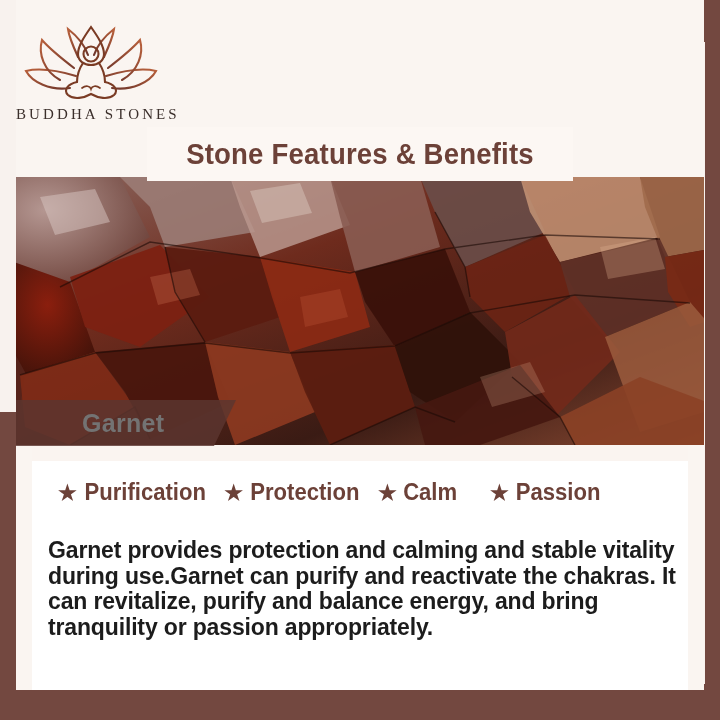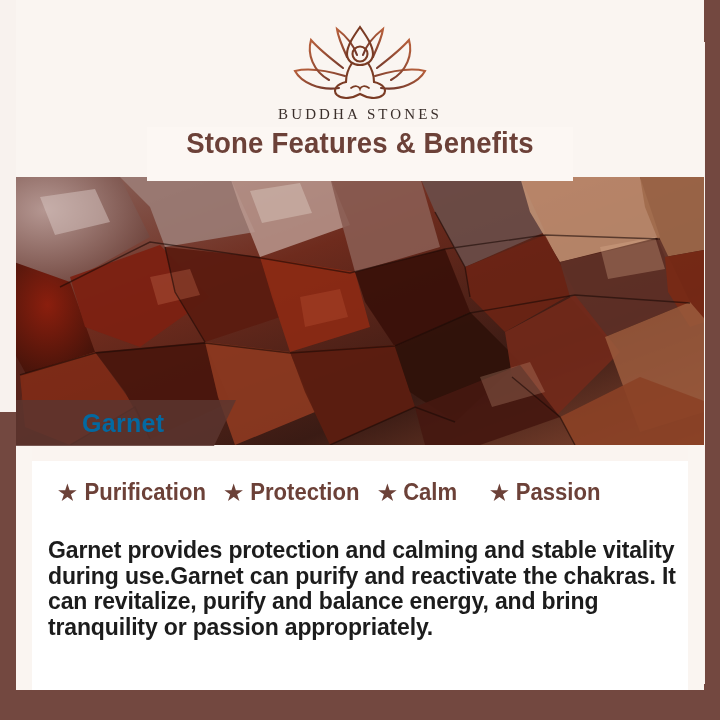--- a/index.html
+++ b/index.html
@@ -37,35 +37,35 @@
 
   
   .page{
     position:absolute;left:16px;top:0;width:688px;height:690px;
     background:#faf5f1;overflow:hidden;
   }
 
   
   .logo-wrap{
     position:absolute;left:0;top:24px;width:688px;
-    display:flex;flex-direction:column;align-items:center;
+    display:flex;flex-direction:column;align-items:flex-start;
   }
   .logo-mark{width:150px;height:76px;display:block;}
   .brandname{
     margin-top:6px;
     font-family:"Liberation Serif", serif;
     font-size:15px;letter-spacing:3.1px;color:#3b2f2b;
     font-weight:400;white-space:nowrap;
   }
 
   
   .title-plaque{
     position:absolute;left:131px;top:127px;width:426px;height:54px;
     background:#fcf7f3;
-    display:flex;justify-content:center;
+    display:flex;align-items:center;justify-content:center;
     z-index:4;
   }
   .title-text{
     font-family:"Liberation Sans Narrow","Liberation Sans",sans-serif;
     font-weight:bold;font-size:29px;color:#6c4138;
     letter-spacing:.2px;white-space:nowrap;
     transform:scaleX(.95);
   }
 
   
@@ -80,21 +80,21 @@
   .namebar{
     position:absolute;left:-16px;top:400px;width:236px;height:46px;
     background:rgba(92,54,47,.82);
     clip-path:polygon(0 0, 236px 0, 214px 46px, 0 46px);
     display:flex;align-items:center;
     z-index:3;
   }
   .namebar-text{
     margin-left:82px;
     font-family:"Liberation Sans",sans-serif;
-    font-weight:bold;font-size:25px;color:#0369a1;letter-spacing:.3px;
+    font-weight:bold;font-size:25px;color:#737373;letter-spacing:.3px;
   }
 
   
   .panel{
     position:absolute;left:16px;top:445px;width:656px;height:245px;
     background:#ffffff;
   }
   .panel-top-tint{
     position:absolute;left:0;top:0;width:656px;height:16px;
     background:#faf4f0;

